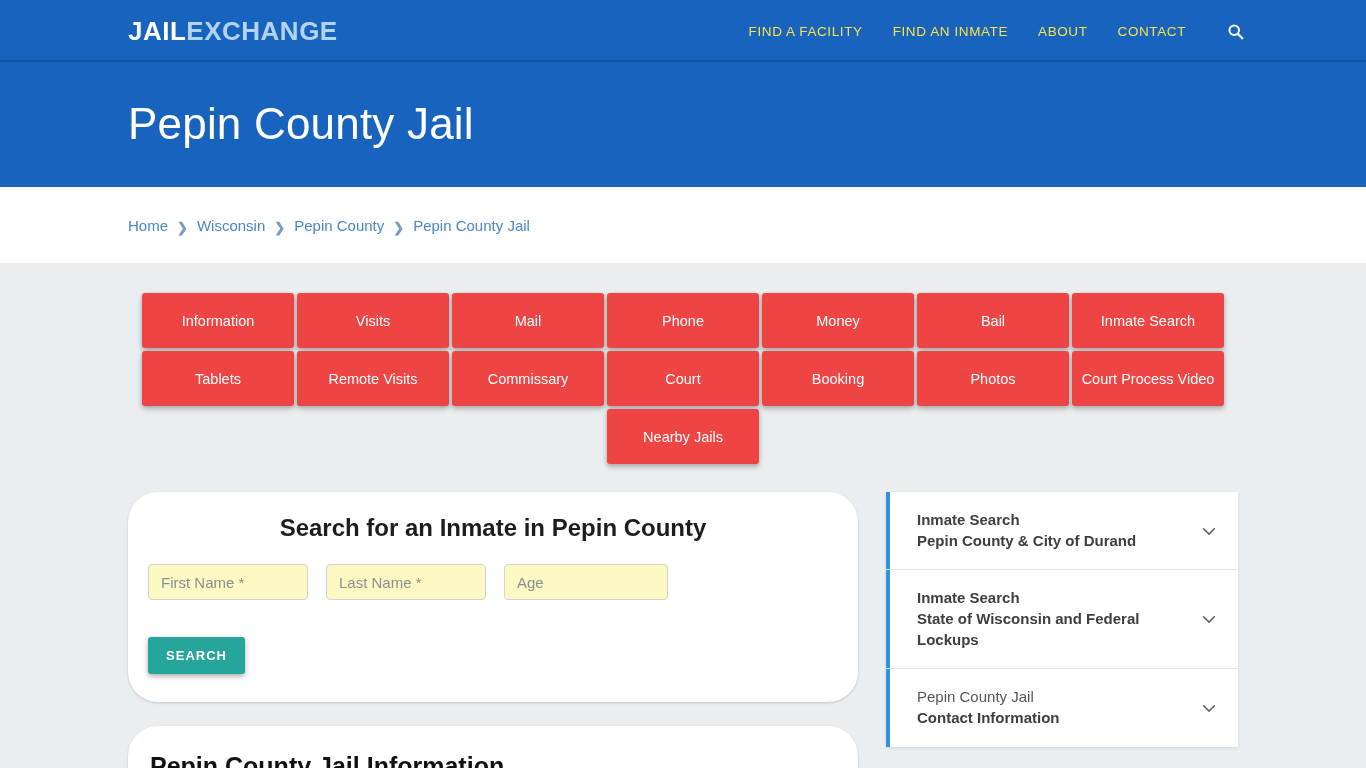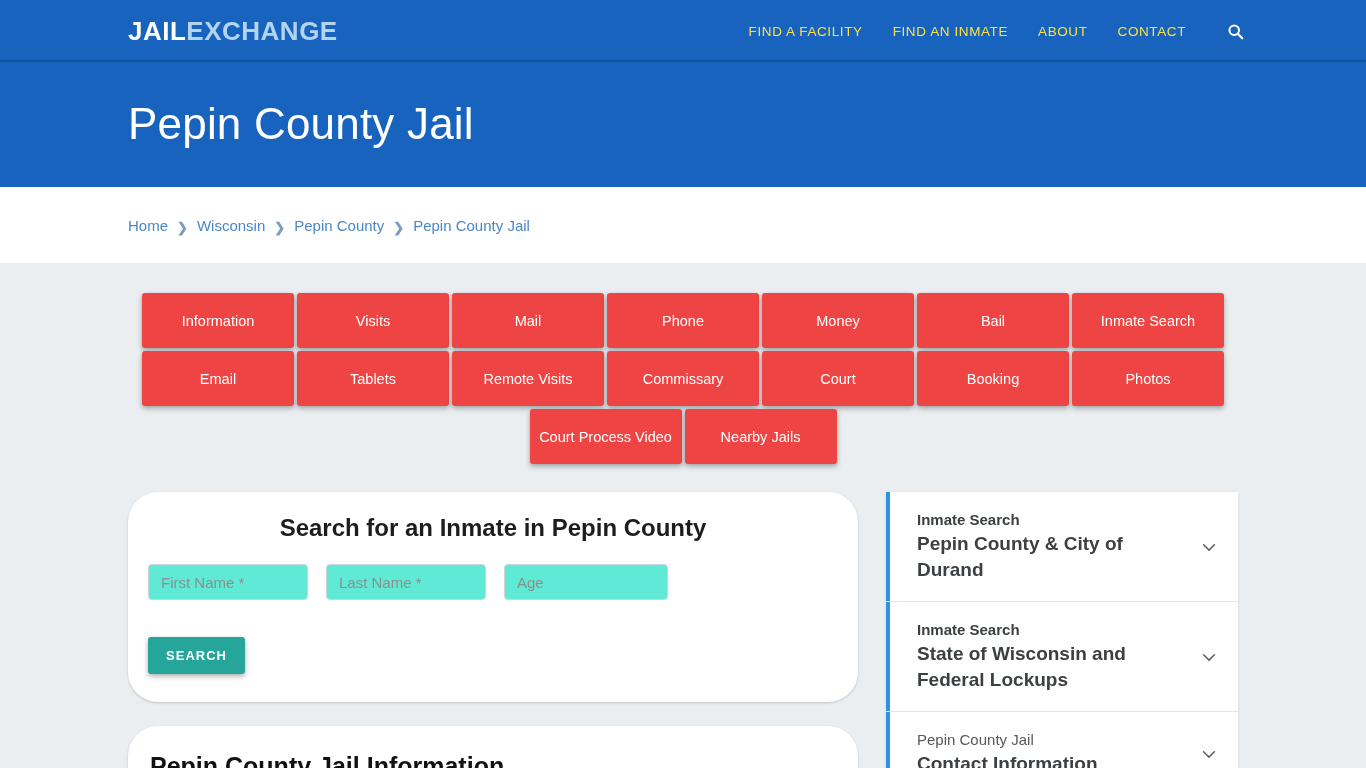--- a/index.html
+++ b/index.html
@@ -152,21 +152,21 @@
     text-align: center;
     font-size: 24px;
     color: #1d1d1d;
     font-weight: bold;
   }
   .fieldrow { display: flex; gap: 18px; }
   .fld {
     height: 36px;
     border: 1px solid #ced4da;
     border-radius: 4px;
-    background: #5eead4;
+    background: #fef9c3;
     font-family: "Liberation Sans", sans-serif;
     font-size: 15px;
     color: #55595c;
     padding: 0 12px;
     outline: none;
   }
   .fld::placeholder { color: #8b8f93; }
   .f-first { width: 160px; }
   .f-last  { width: 160px; }
   .f-age   { width: 164px; }
@@ -221,21 +221,21 @@
   .acc-item::before {
     content: "";
     position: absolute;
     left: 0; top: 0; bottom: 0;
     width: 4px;
     background: #2b95e0;
   }
   .acc-text { flex: 1; line-height: 1.38; }
   .acc-l1 { font-size: 15px; color: #3c4043; font-weight: bold; }
   .acc-l1.thin { font-weight: normal; color: #55585c; }
-  .acc-l2 { font-size: 19px; color: #3c4043; font-weight: bold; }
+  .acc-l2 { font-size: 15px; color: #3c4043; font-weight: bold; }
   .chev {
     width: 22px; height: 22px;
     flex: 0 0 22px;
     margin-left: 12px;
     display: flex; align-items: center; justify-content: center;
   }
 </style>
 </head>
 <body>
 
@@ -276,21 +276,20 @@
 <div class="main">
 
   <div class="btngrid">
     <button class="tbtn">Information</button>
     <button class="tbtn">Visits</button>
     <button class="tbtn">Mail</button>
     <button class="tbtn">Phone</button>
     <button class="tbtn">Money</button>
     <button class="tbtn">Bail</button>
     <button class="tbtn">Inmate Search</button>
-    <button class="tbtn">Email</button>
     <button class="tbtn">Tablets</button>
     <button class="tbtn">Remote Visits</button>
     <button class="tbtn">Commissary</button>
     <button class="tbtn">Court</button>
     <button class="tbtn">Booking</button>
     <button class="tbtn">Photos</button>
     <button class="tbtn">Court Process Video</button>
     <button class="tbtn">Nearby Jails</button>
   </div>
 

